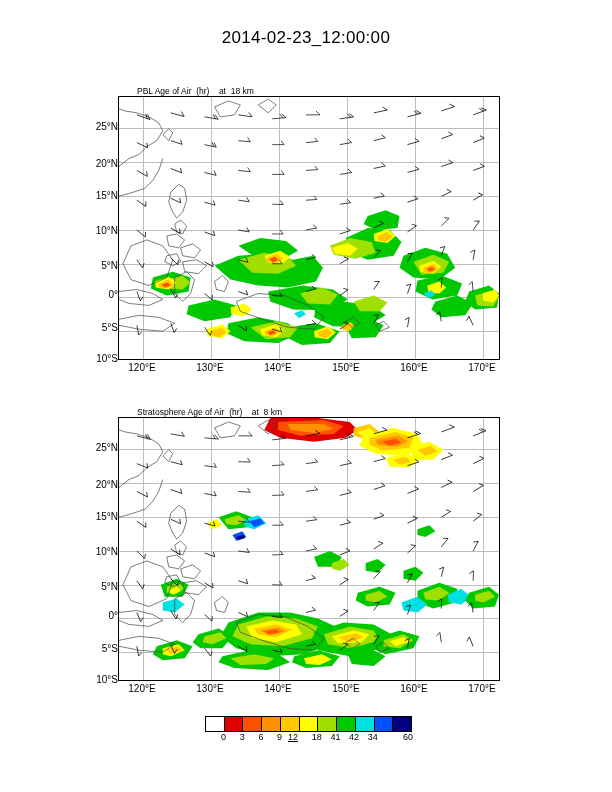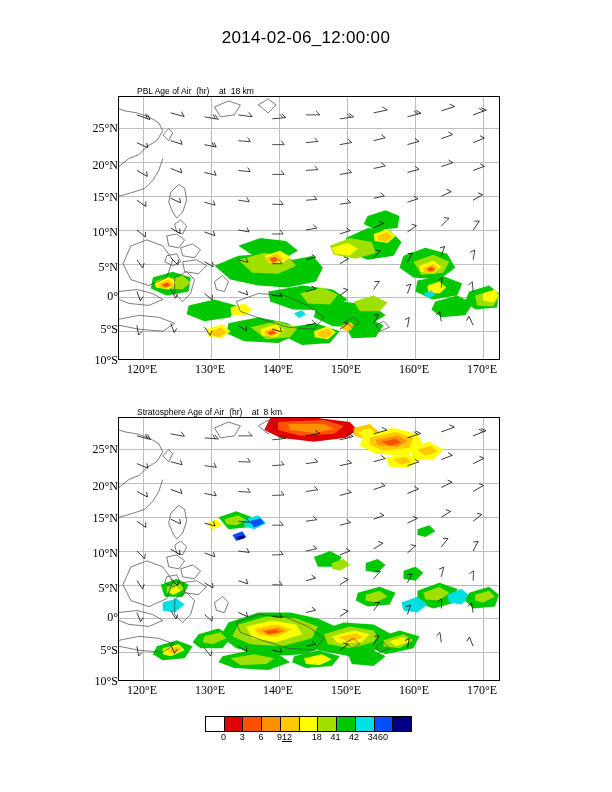--- a/index.html
+++ b/index.html
@@ -41,23 +41,22 @@
     overflow: hidden;
   }
   .grid-line {
     position: absolute;
     background: #bdbdbd;
   }
   .grid-line.v { width: 1px; top: 0; bottom: 0; }
   .grid-line.h { height: 1px; left: 0; right: 0; }
   .ylabel, .xlabel {
     position: absolute;
-    font-size: 12px;
+    font-size: 10px;
     white-space: nowrap;
-    font-family: Liberation Serif, serif;
   }
   .ylabel { text-align: right; }
   .xlabel { text-align: center; }
 
   .coast {
     position: absolute;
     top: 0; left: 0;
     width: 100%;
     height: 100%;
     pointer-events: none;
@@ -105,21 +104,21 @@
   #colorbar-labels span {
     position: absolute;
     font-size: 9px;
     transform: translateX(-50%);
     top: 0;
   }
 </style>
 </head>
 <body>
 
-<div id="page-title">2014-02-06_12:00:00</div>
+<div id="page-title">2014-02-23_12:00:00</div>
 
 <div class="panel">
   <div class="panel-headers" style="left:137px; top:64px;">
     <div>PBL Age of Air  (hr)    at  18 km</div>
     <div>Wind  (kts)   at  12 km</div>
   </div>
 
   <div class="ylabel" style="left:82px; top:121px; width:36px;">25°N</div>
   <div class="ylabel" style="left:82px; top:158px; width:36px;">20°N</div>
   <div class="ylabel" style="left:82px; top:190px; width:36px;">15°N</div>
@@ -1141,19 +1140,19 @@
     <div class="swatch" style="background: rgb(0, 200, 0);"></div>
     <div class="swatch" style="background: rgb(0, 224, 224);"></div>
     <div class="swatch" style="background: rgb(0, 80, 255);"></div>
     <div class="swatch" style="background: rgb(0, 0, 128);"></div>
   </div>
 <div id="colorbar-labels">
     <span style="left: 18.6364px;">0</span>
     <span style="left: 37.2727px;">3</span>
     <span style="left: 55.9091px;">6</span>
     <span style="left: 74.5455px;">9</span>
-    <span style="left: 82px; text-decoration: underline;">12</span>
+    <span style="left: 88px; text-decoration: underline;">12</span>
     <span style="left: 111.818px;">18</span>
     <span style="left: 130.455px;">41</span>
     <span style="left: 149.091px;">42</span>
     <span style="left: 167.727px;">34</span>
-    <span style="left: 178px; text-align: center;">60</span>
+    <span style="left: 203px; text-align: center;">60</span>
   </div>
 
 </body></html>

